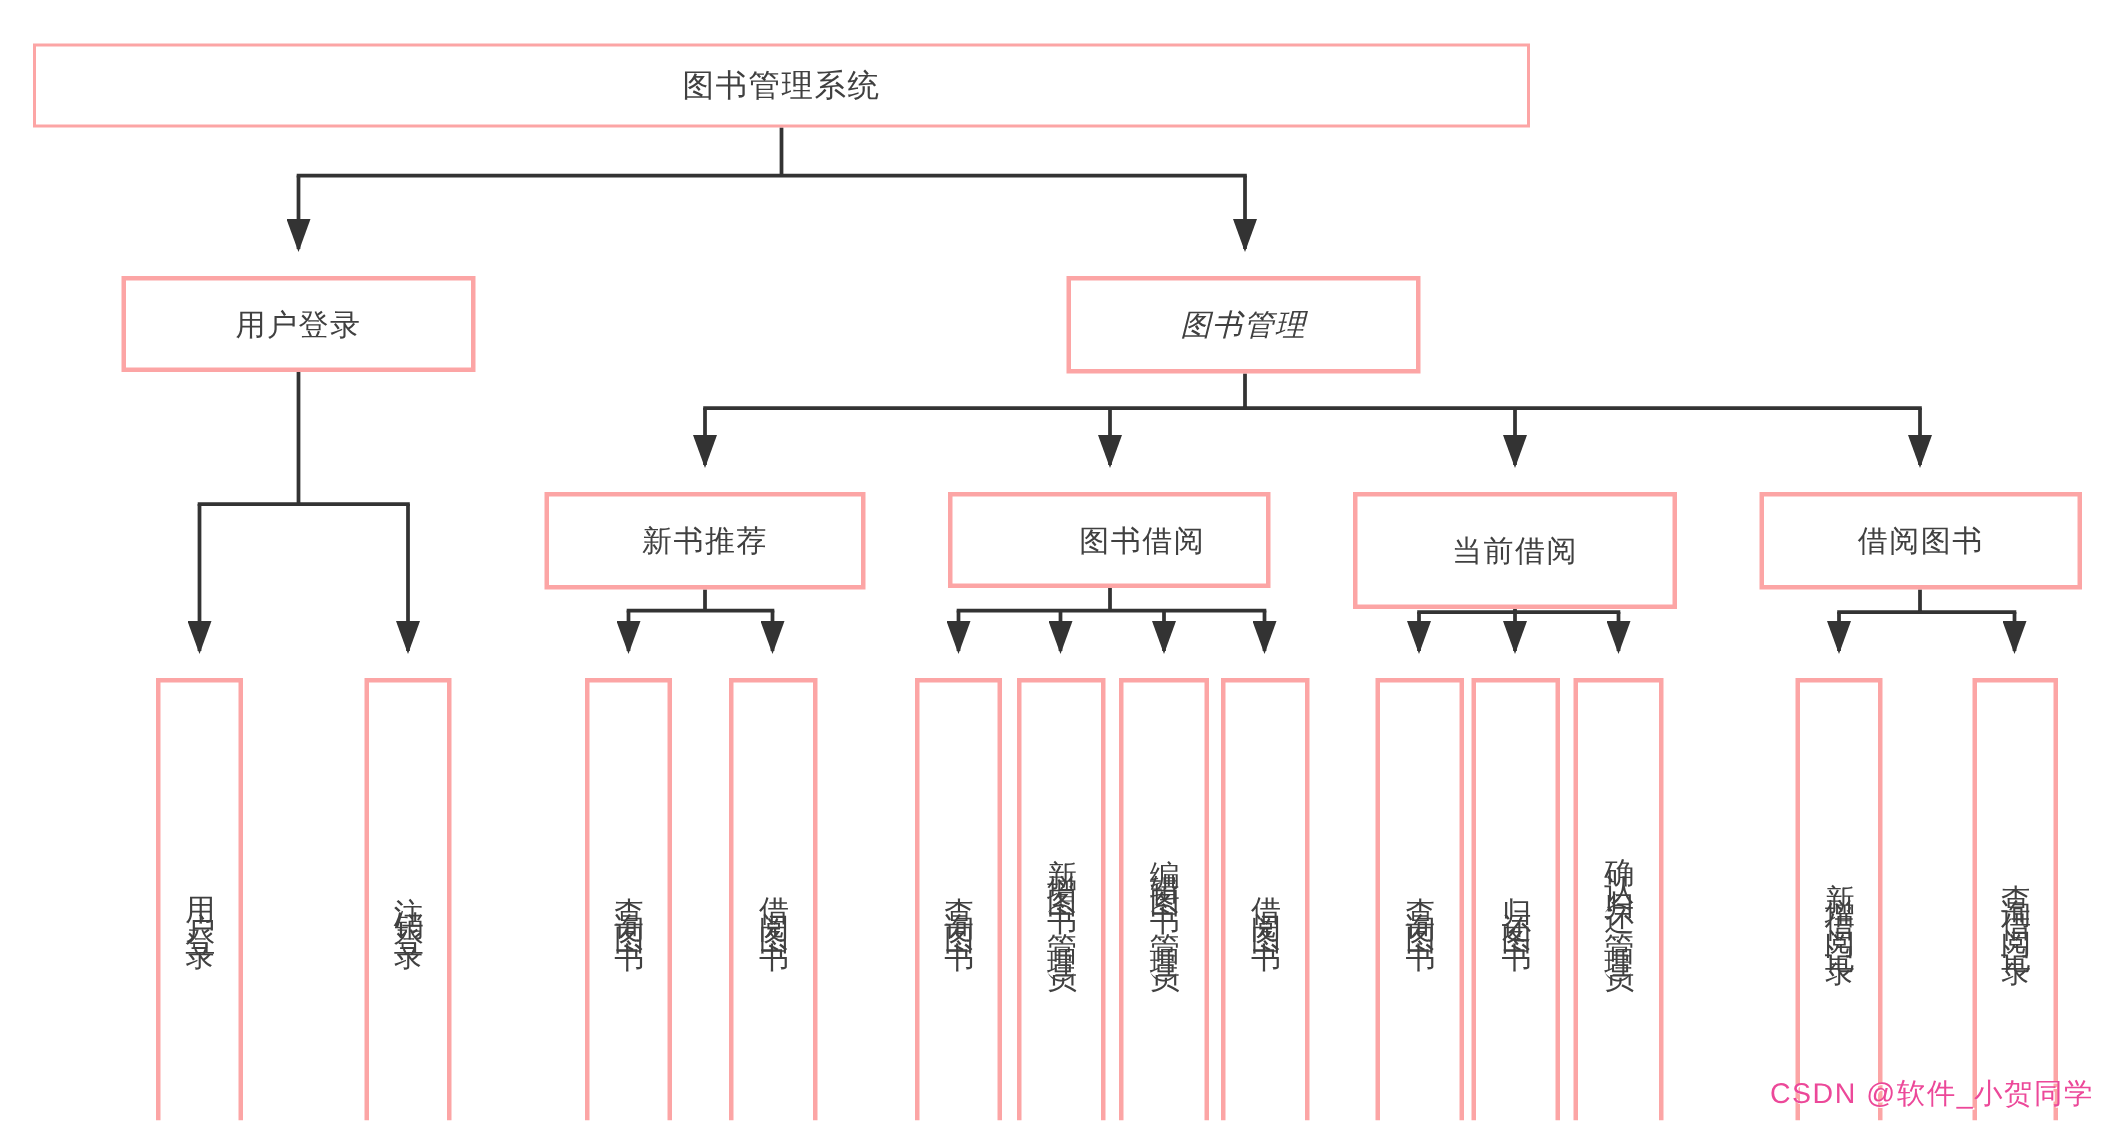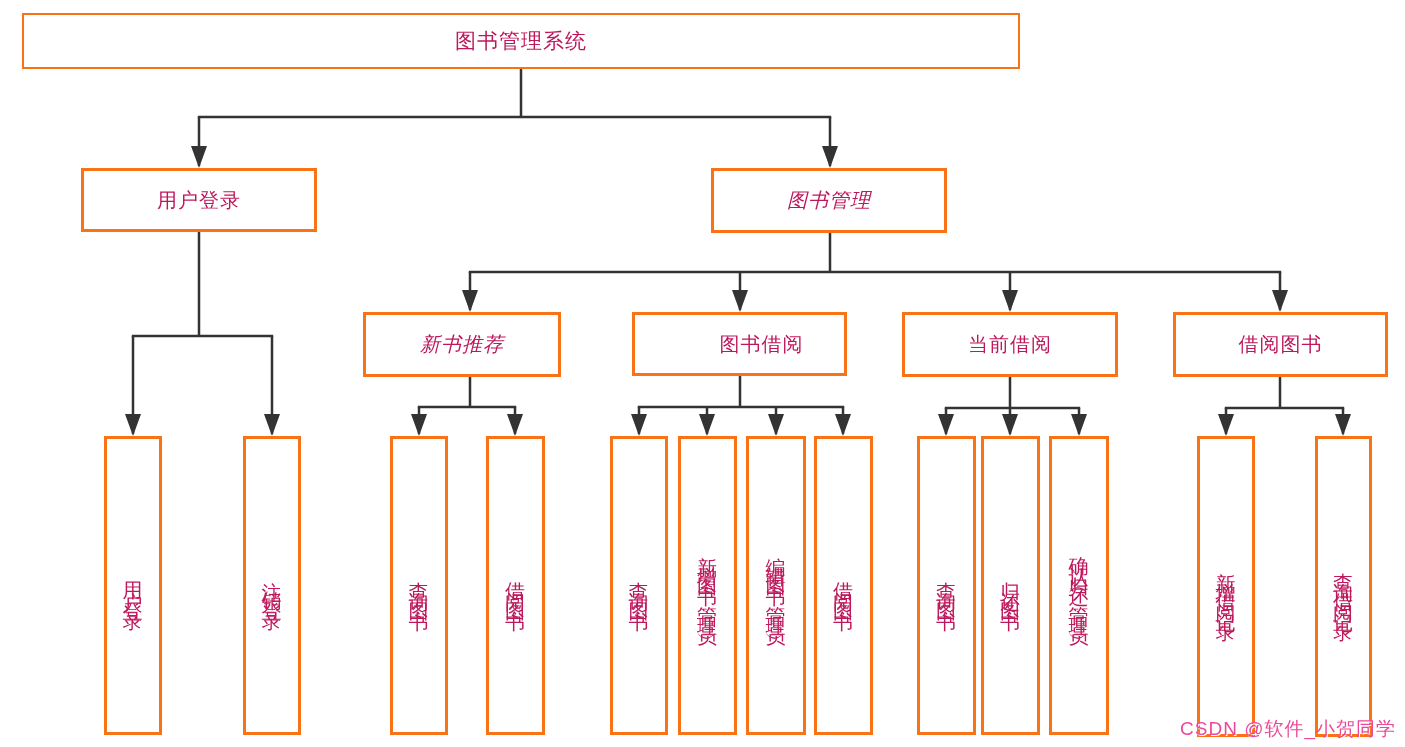--- a/index.html
+++ b/index.html
@@ -17,29 +17,30 @@
   }
   .wires {
     position: absolute;
     left: 0;
     top: 0;
     pointer-events: none;
   }
   .node {
     position: absolute;
     box-sizing: border-box;
-    border: 3px solid #f97316;
+    border: 3px solid #fca5a5;
     background: #ffffff;
-    color: #be185d;
+    color: #404040;
     display: flex;
     align-items: center;
     justify-content: center;
     font-size: 20px;
     letter-spacing: 1px;
     white-space: nowrap;
+    margin-top: 16px;
   }
   .node.root {
     border-width: 2px;
     font-size: 21px;
   }
   .node.leaf {
     writing-mode: vertical-rl;
     text-orientation: mixed;
     letter-spacing: 10px;
     white-space: normal;
@@ -115,23 +116,23 @@
         <line x1="1343" y1="408" x2="1343" y2="434" marker-end="url(#ah)"></line>
       </g>
     </g>
   </svg>
 
   <div class="node root" style="left:22px; top:13px; width:998px; height:56px;">图书管理系统</div>
 
   <div class="node" style="left:81px; top:168px; width:236px; height:64px;">用户登录</div>
   <div class="node" style="left:711px; top:168px; width:236px; height:65px;font-style:italic;">图书管理</div>
 
-  <div class="node" style="left:363px; top:312px; width:198px; height:65px;font-style:italic;">新书推荐</div>
+  <div class="node" style="left:363px; top:312px; width:214px; height:65px;">新书推荐</div>
   <div class="node" style="left:632px; top:312px; width:215px; height:64px;padding-left:44px;">图书借阅</div>
-  <div class="node" style="left:902px; top:312px; width:216px; height:65px;text-align:right;">当前借阅</div>
+  <div class="node" style="left:902px; top:312px; width:216px; height:78px;text-align:right;">当前借阅</div>
   <div class="node" style="left:1173px; top:312px; width:215px; height:65px;">借阅图书</div>
 
   <div class="node leaf" style="left:104px; top:436px; width:58px; height:299px;">用户登录</div>
   <div class="node leaf" style="left:243px; top:436px; width:58px; height:299px;">注销登录</div>
 
   <div class="node leaf" style="left:390px; top:436px; width:58px; height:299px;">查询图书</div>
   <div class="node leaf" style="left:486px; top:436px; width:59px; height:299px;">借阅图书</div>
 
   <div class="node leaf" style="left:610px; top:436px; width:58px; height:299px;">查询图书</div>
   <div class="node leaf" style="left:678px; top:436px; width:59px; height:299px;">新增图书（管理员）</div>

